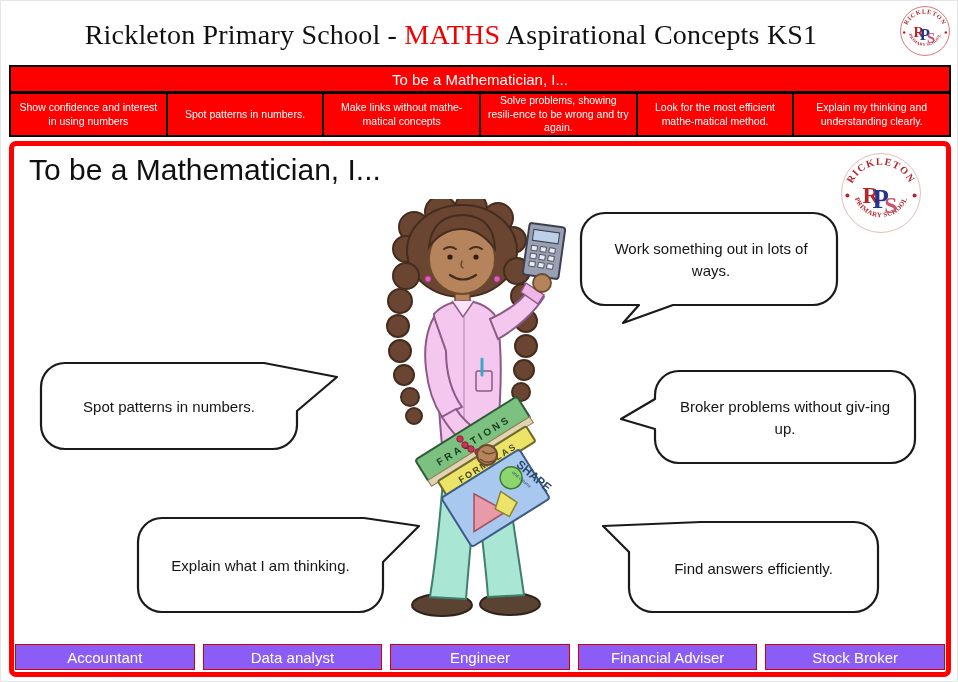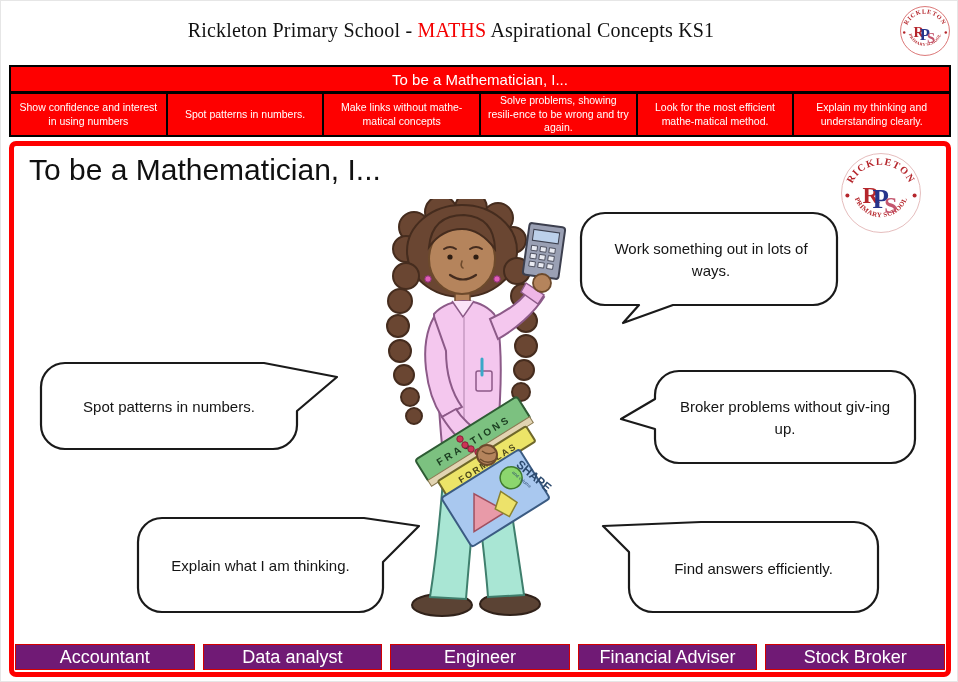--- a/index.html
+++ b/index.html
@@ -3,21 +3,21 @@
 <meta charset="utf-8">
 <style>
   html,body{margin:0;padding:0;background:#fff;}
   .page{
     position:relative;width:958px;height:682px;background:#fff;overflow:hidden;
     font-family:"Liberation Sans",sans-serif;border:1px solid #e6e6e6;box-sizing:border-box;
   }
   
   .doc-title{
     position:absolute;left:0;top:18px;width:900px;text-align:center;
-    font-family:"Liberation Serif",serif;font-size:20px;color:#111;letter-spacing:.2px;
+    font-family:"Liberation Serif",serif;font-size:28px;color:#111;letter-spacing:.2px;
   }
   .doc-title .hl{color:#f40000;}
   .logo{position:absolute;}
   .logo-top{left:898px;top:4px;width:52px;height:52px;}
   .logo-main{left:838px;top:150px;width:84px;height:84px;}
   
   .banner{
     position:absolute;left:8px;top:64px;width:942px;height:28px;background:#fe0000;
     border:2px solid #000;box-sizing:border-box;display:flex;align-items:center;justify-content:center;
     color:#fff;font-size:15px;
@@ -45,21 +45,21 @@
   .bubble svg{position:absolute;left:0;top:0;}
   .bubble .txt{
     position:absolute;display:flex;align-items:center;justify-content:center;text-align:center;
     font-size:15px;color:#141414;line-height:1.45;padding:0 14px;box-sizing:border-box;
   }
   
   .careers{
     position:absolute;left:14px;top:643px;width:930px;height:26px;display:flex;gap:8px;
   }
   .career-btn{
-    flex:1;background:#701a75;border:1px solid #d40000;color:#fff;font-size:18px;
+    flex:1;background:#8b5cf6;border:1px solid #d40000;color:#fff;font-size:15px;
     display:flex;align-items:center;justify-content:center;
   }
 </style>
 </head>
 <body>
 
 <div class="page">
 
   <div class="doc-title">
     <span>Rickleton Primary School - </span><span class="hl">MATHS</span><span> Aspirational Concepts KS1</span>

